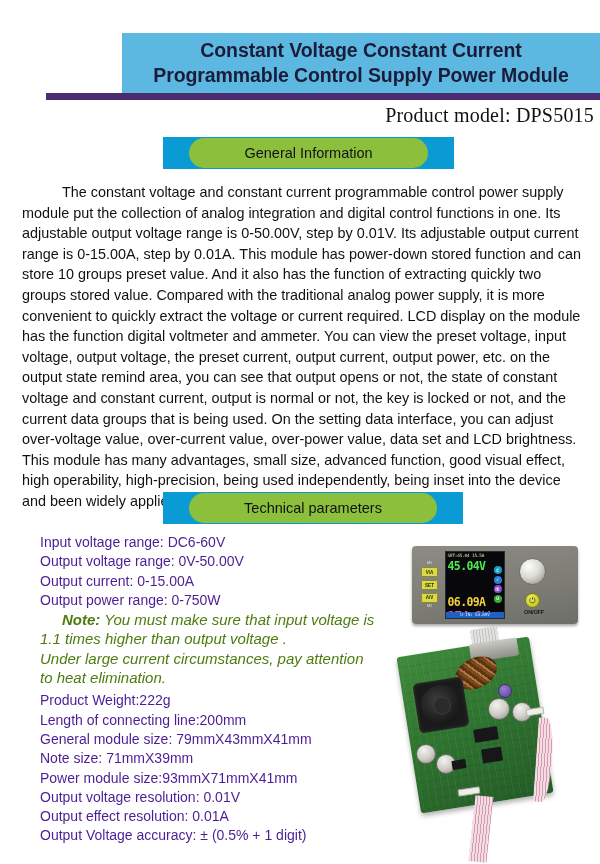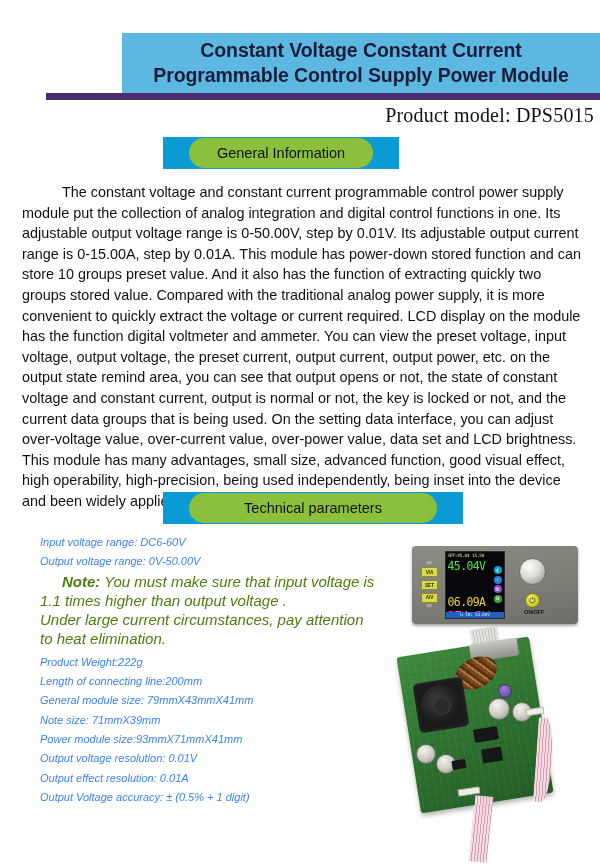--- a/index.html
+++ b/index.html
@@ -70,21 +70,21 @@
     background: #8cc03c;
     border-radius: 16px;
     display: flex;
     align-items: center;
     justify-content: center;
   }
   .section-badge .pill span {
     font-size: 14.5px;
     color: #111111;
   }
-  #badge-general { left: 163px; top: 137px; width: 236px; }
+  #badge-general { left: 163px; top: 137px; width: 291px; }
   #badge-technical { left: 163px; top: 492px; width: 300px; }
 
   
   .intro-paragraph {
     position: absolute;
     left: 22px;
     top: 182px;
     width: 562px;
     font-size: 14.4px;
     line-height: 20.6px;
@@ -94,25 +94,24 @@
   }
 
   
   .spec-list {
     position: absolute;
     left: 40px;
     top: 533px;
     width: 390px;
   }
   .spec-line {
-    font-size: 11px;
+    font-size: 14px;
     line-height: 19.3px;
-    color: #3b82f6;
+    color: #4c1d95;
     white-space: nowrap;
-    font-style: italic;
   }
   .spec-line.note {
     color: #4d7c0f;
     font-style: italic;
     font-size: 15px;
   }
   .spec-line.note.indent { text-indent: 22px; }
   .spec-line.note b { font-weight: bold; font-style: italic; }
   .spacer-sm { height: 4px; }
 
@@ -174,21 +173,21 @@
   .lcd-top {
     font-size: 4.4px;
     color: #e6e6a0;
     letter-spacing: -0.2px;
     white-space: nowrap;
     line-height: 6px;
   }
   .lcd-main { position: relative; height: 47px; }
   .lcd-read {
     font-size: 11.5px;
-    font-weight: normal;
+    font-weight: bold;
     letter-spacing: -0.6px;
     line-height: 14.5px;
     white-space: nowrap;
   }
   .lcd-volt { color: #4ee84e; }
   .lcd-amp  { color: #f0d03c; margin-top: 21px; }
   .lcd-watt { color: #e050c8; font-size: 12.5px; }
   .lcd-bottom {
     position: absolute;
     left: 0; bottom: 0;
@@ -396,20 +395,22 @@
 
 <div class="section-badge" id="badge-technical">
   <div class="pill">
     <span>Technical parameters</span>
   </div>
 </div>
 
 <div class="spec-list">
   <div class="spec-line">Input voltage range:  DC6-60V</div>
   <div class="spec-line">Output voltage range:  0V-50.00V</div>
+  <div class="spec-line">Output current: 0-15.00A</div>
+  <div class="spec-line">Output power range: 0-750W</div>
 
   <div class="spec-line note indent"><b>Note:</b><span> You must make sure that input voltage is</span></div>
   <div class="spec-line note">1.1 times higher than output voltage .</div>
   <div class="spec-line note">Under large current circumstances, pay attention</div>
   <div class="spec-line note">to heat elimination.</div>
 
   <div class="spacer-sm"></div>
 
   <div class="spec-line">Product Weight:222g</div>
   <div class="spec-line">Length of connecting line:200mm</div>

